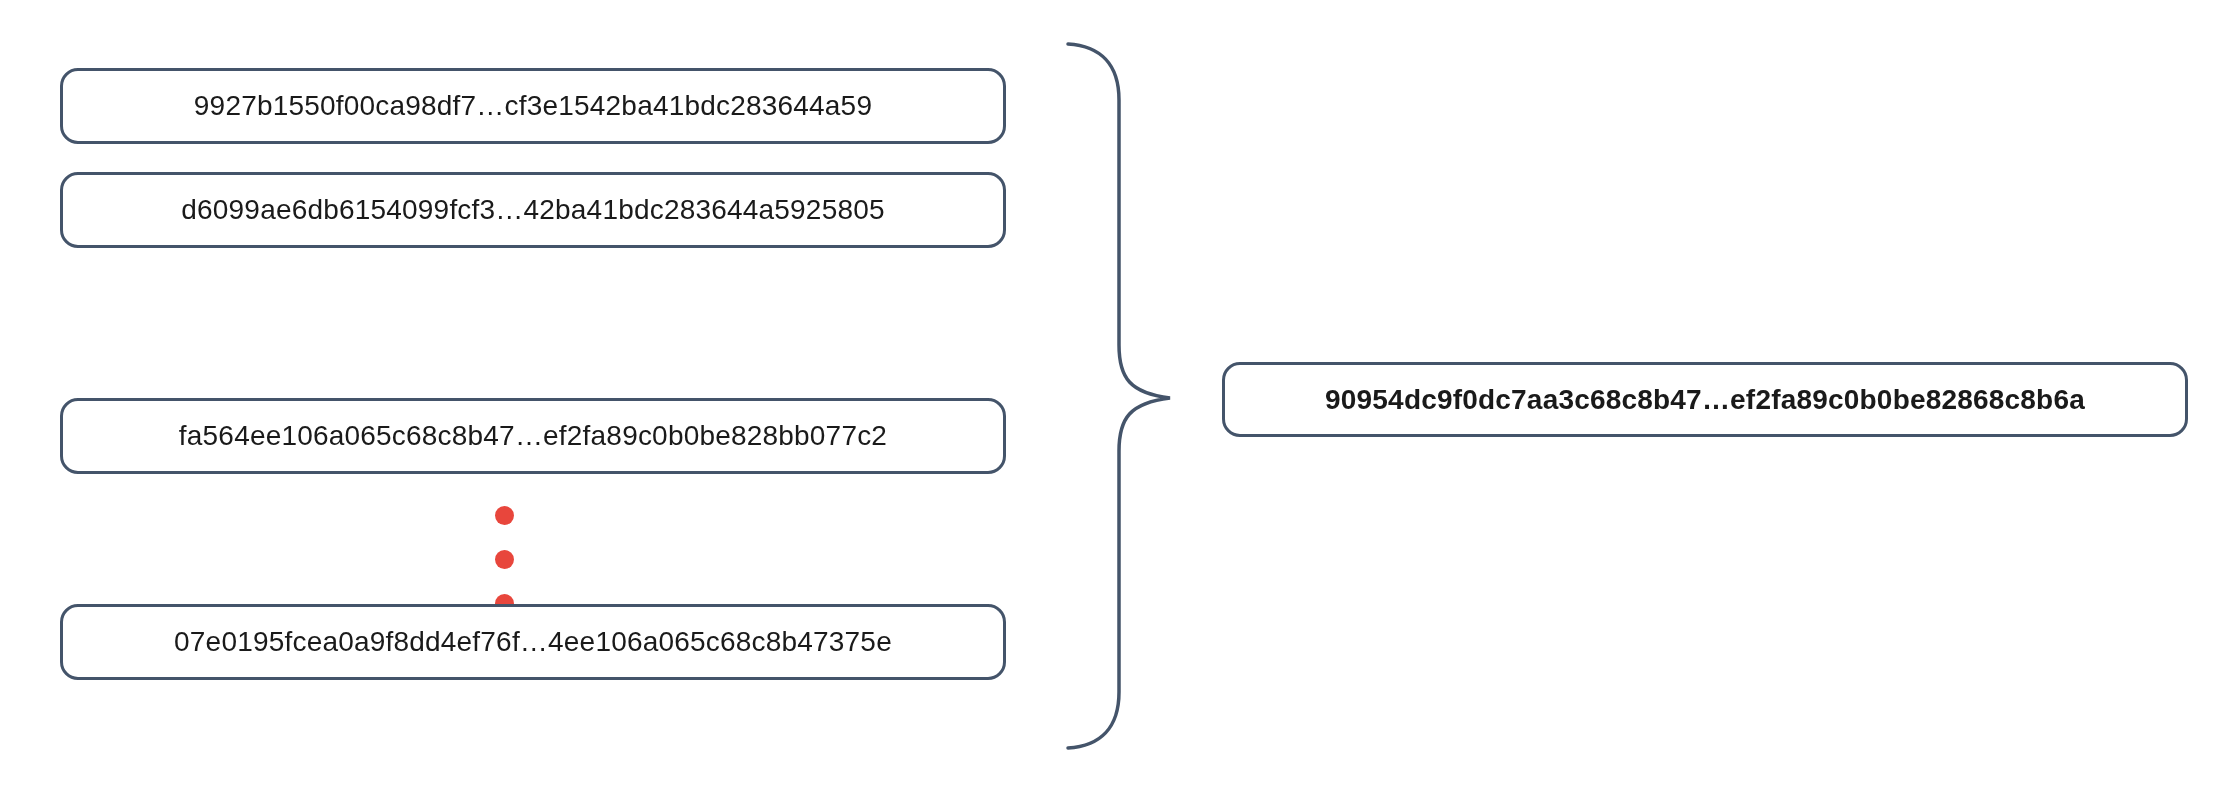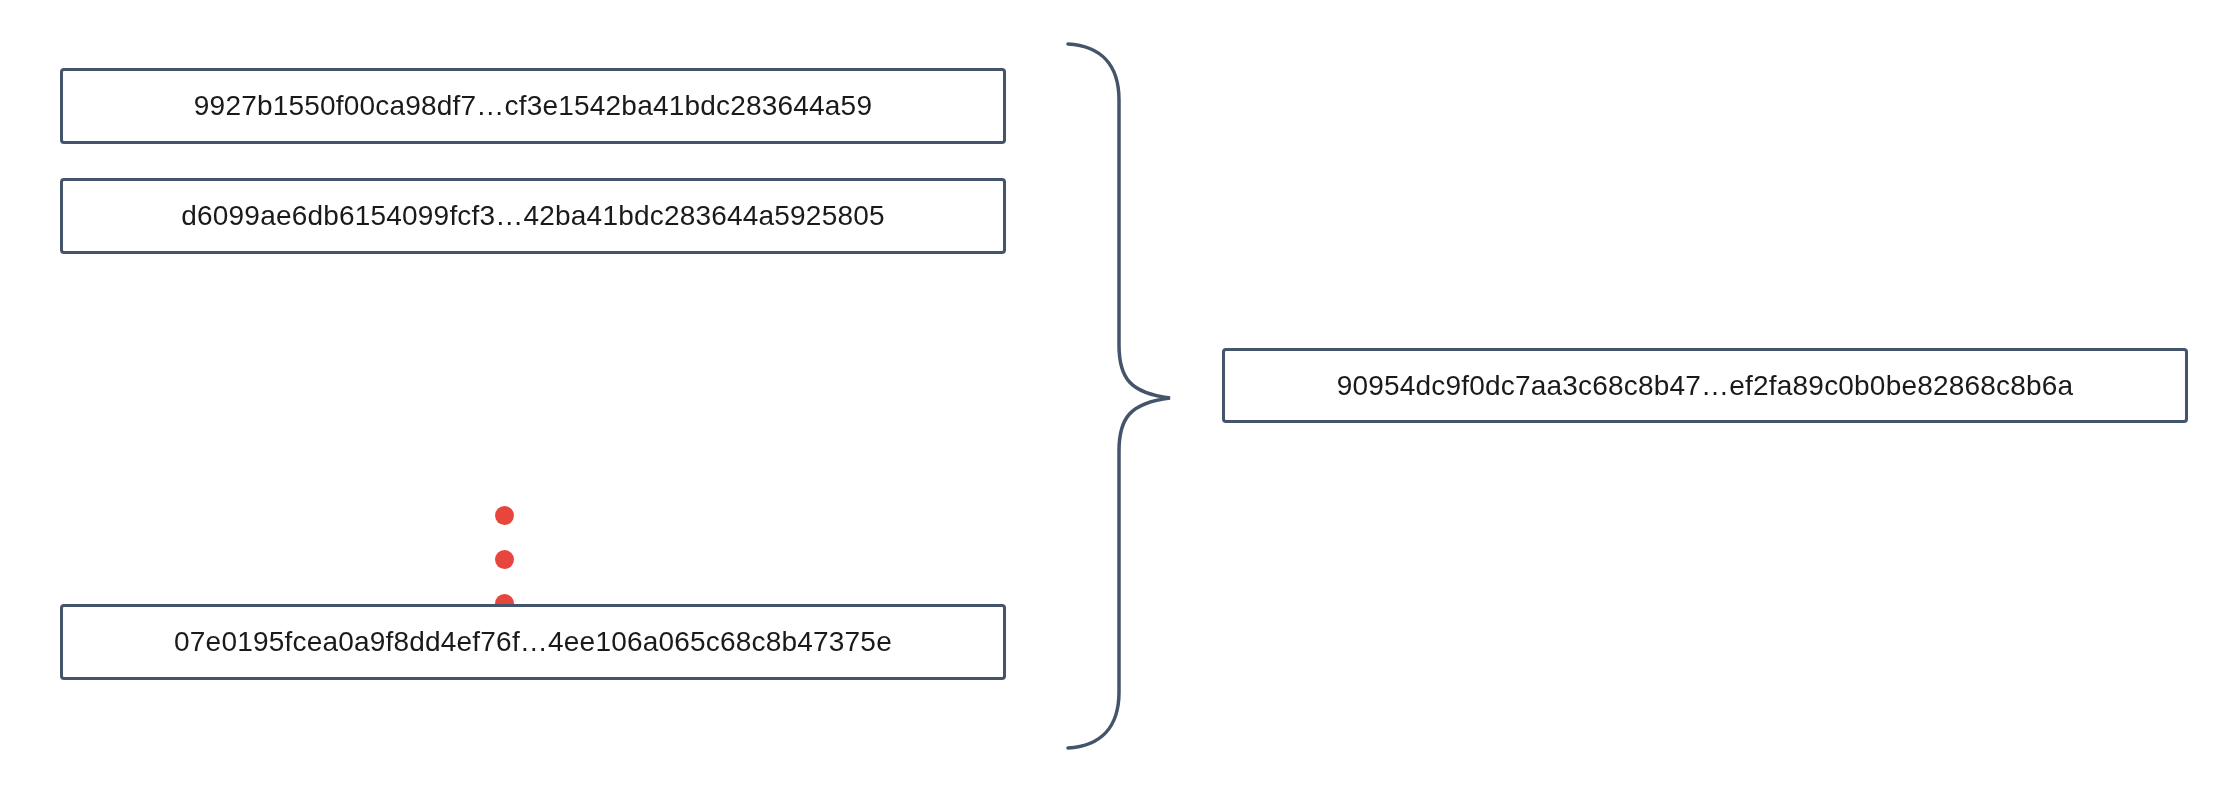--- a/index.html
+++ b/index.html
@@ -14,40 +14,41 @@
     position: relative;
     width: 2220px;
     height: 792px;
     background: var(--background, #ffffff);
     overflow: hidden;
   }
   .hash-box {
     position: absolute;
     box-sizing: border-box;
     border: 3px solid var(--box-border, #44546A);
-    border-radius: 4px;
+    border-radius: 18px;
     background: #ffffff;
     display: flex;
     align-items: center;
     justify-content: center;
     font-size: 28px;
     color: var(--text, #1a1a1a);
     letter-spacing: 0.2px;
     white-space: nowrap;
   }
   .left-box {
     left: 60px;
     width: 946px;
     height: 76px;
   }
   .right-box {
     left: 1222px;
-    top: 348px;
+    top: 362px;
     width: 966px;
     height: 75px;
+    font-weight: bold;
   }
   .dot {
     position: absolute;
     left: 495px;
     width: 19px;
     height: 19px;
     border-radius: 50%;
     background: var(--dot-color, #E8463C);
   }
   .brace-svg {
@@ -65,23 +66,24 @@
     stroke-linecap: round;
   }
 </style>
 </head>
 <body>
 
 <div class="canvas">
 
   <div class="hash-box left-box" style="top:68px">9927b1550f00ca98df7…cf3e1542ba41bdc283644a59</div>
 
-  <div class="hash-box left-box" style="top:178px">d6099ae6db6154099fcf3…42ba41bdc283644a5925805</div>
+  <div class="hash-box left-box" style="top:172px">d6099ae6db6154099fcf3…42ba41bdc283644a5925805</div>
 
 
+  <div class="hash-box left-box" style="top:398px">fa564ee106a065c68c8b47…ef2fa89c0b0be828bb077c2</div>
 
   <div class="dot" style="top:506px"></div>
   <div class="dot" style="top:550px"></div>
   <div class="dot" style="top:594px"></div>
 
   <div class="hash-box left-box" style="top:604px">07e0195fcea0a9f8dd4ef76f…4ee106a065c68c8b47375e</div>
 
   <svg class="brace-svg" viewBox="0 0 2220 792" aria-hidden="true">
     <path class="brace-path" d="M 1068 44
              C 1100 46 1119 64 1119 100

